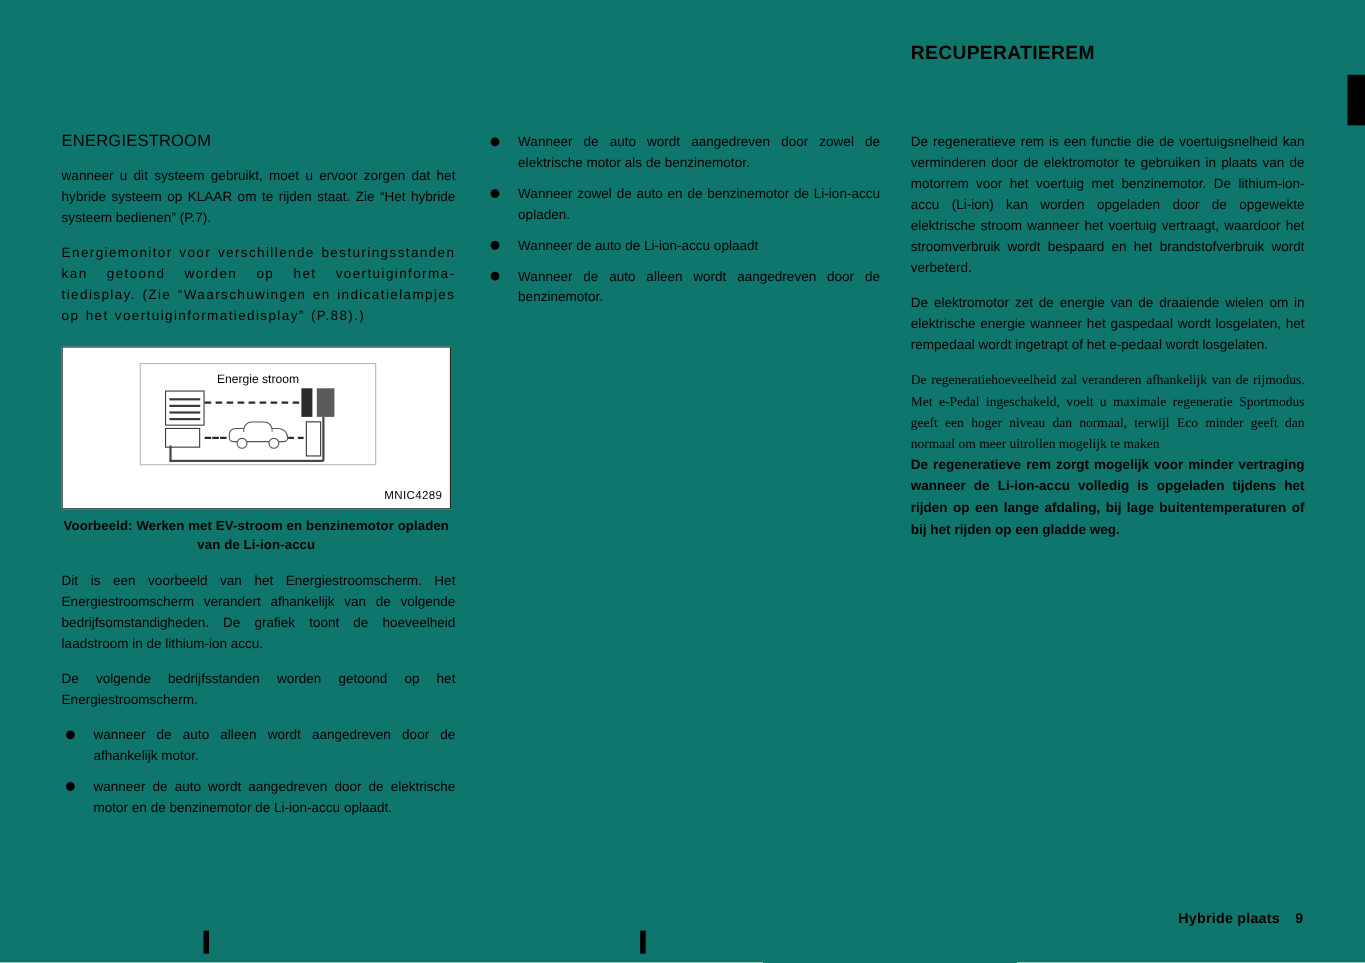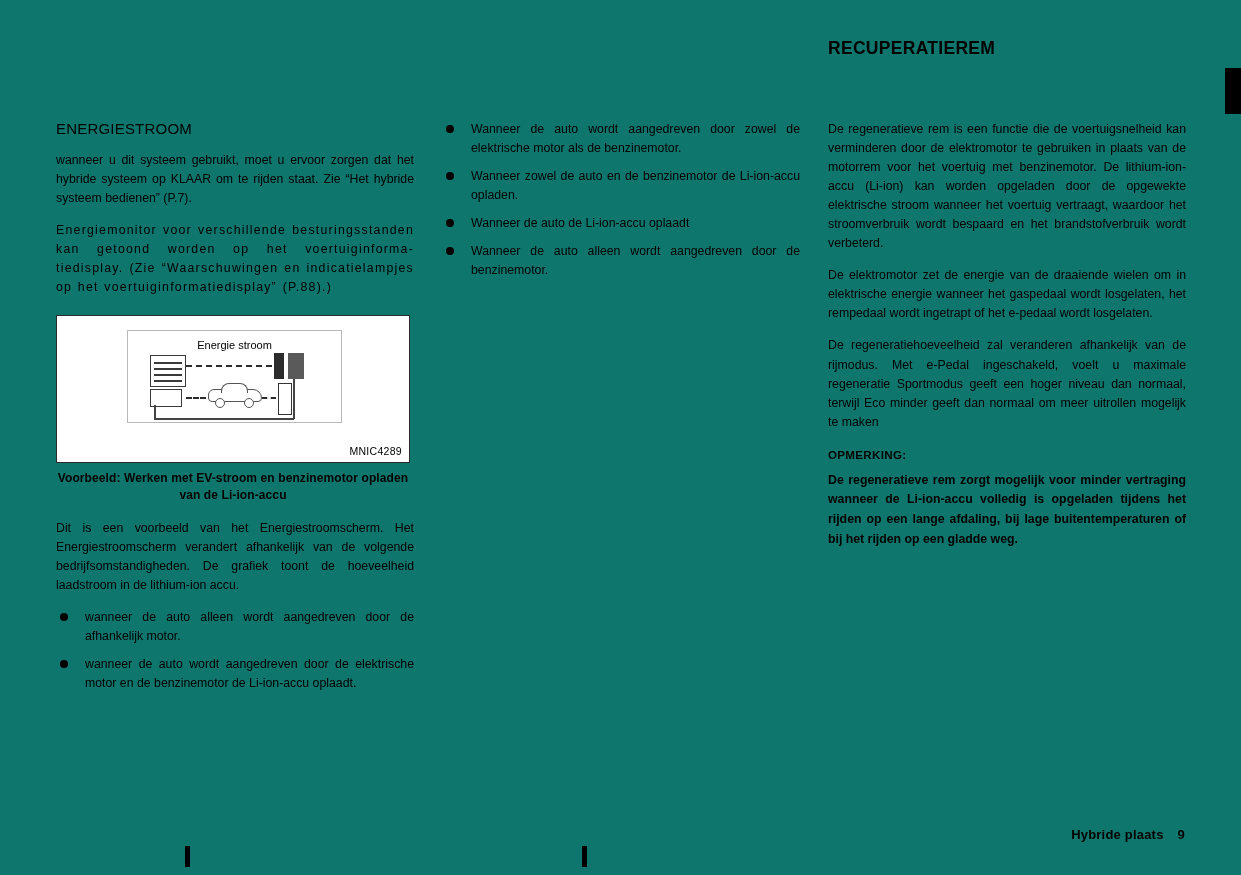--- a/index.html
+++ b/index.html
@@ -58,21 +58,21 @@
     letter-spacing: 0.2px;
   }
 
   p.body {
     font-size: 12.3px;
     line-height: 1.55;
     margin: 0 0 13px 0;
     text-align: justify;
     text-justify: inter-word;
   }
-  p.body.last { margin-bottom: 0; }
+  p.body.last { margin-bottom: 0; font-family: Liberation Serif, serif; }
 
   p.spaced {
     letter-spacing: 1.25px;
     word-spacing: 1px;
   }
 
   
   ul.bullets {
     list-style: none;
     margin: 0;
@@ -277,20 +277,21 @@
         <div class="sch solidline v1"></div>
         <div class="sch solidline hb"></div>
         <div class="sch solidline v2"></div>
       </div>
       <div class="fig-code">MNIC4289</div>
     </div>
 
     <div class="fig-caption">Voorbeeld: Werken met EV-stroom en benzinemotor opladen van de Li-ion-accu</div>
 
     <p class="body">Dit is een voorbeeld van het Energiestroomscherm. Het Energiestroomscherm verandert afhankelijk van de volgende bedrijfsomstandigheden. De grafiek toont de hoeveelheid laadstroom in de lithium-ion accu.</p>
+    <p class="body">De volgende bedrijfsstanden worden getoond op het Energiestroomscherm.</p>
 
     <ul class="bullets">
       <li><span class="dot"></span><span>wanneer de auto alleen wordt aangedreven door de afhankelijk motor.</span></li>
       <li><span class="dot"></span><span>wanneer de auto wordt aangedreven door de elektrische motor en de benzinemotor de Li-ion-accu oplaadt.</span></li>
     </ul>
   </div>
 
   <div class="col col-2">
     <ul class="bullets col2">
       <li><span class="dot"></span><span>Wanneer de auto wordt aangedreven door zowel de elektrische motor als de benzinemotor.</span></li>
@@ -298,21 +299,20 @@
       <li><span class="dot"></span><span>Wanneer de auto de Li-ion-accu oplaadt</span></li>
       <li><span class="dot"></span><span>Wanneer de auto alleen wordt aangedreven door de benzinemotor.</span></li>
     </ul>
   </div>
 
   <div class="col col-3">
     <p class="body">De regeneratieve rem is een functie die de voertuigsnelheid kan verminderen door de elektromotor te gebruiken in plaats van de motorrem voor het voertuig met benzinemotor. De lithium-ion-accu (Li-ion) kan worden opgeladen door de opgewekte elektrische stroom wanneer het voertuig vertraagt, waardoor het stroomverbruik wordt bespaard en het brandstofverbruik wordt verbeterd.</p>
     <p class="body">De elektromotor zet de energie van de draaiende wielen om in elektrische energie wanneer het gaspedaal wordt losgelaten, het rempedaal wordt ingetrapt of het e-pedaal wordt losgelaten.</p>
     <p class="body last">De regeneratiehoeveelheid zal veranderen afhankelijk van de rijmodus. Met e-Pedal ingeschakeld, voelt u maximale regeneratie Sportmodus geeft een hoger niveau dan normaal, terwijl Eco minder geeft dan normaal om meer uitrollen mogelijk te maken</p>
 
-    <div class="note-label">OPMERKING:</div>
     <p class="note-text">De regeneratieve rem zorgt mogelijk voor minder vertraging wanneer de Li-ion-accu volledig is opgeladen tijdens het rijden op een lange afdaling, bij lage buitentemperaturen of bij het rijden op een gladde weg.</p>
   </div>
 
   <div class="footer">
     <span>Hybride plaats</span><span class="pg">9</span>
   </div>
 
   <div class="crop-mark m1"></div>
   <div class="crop-mark m2"></div>
 

